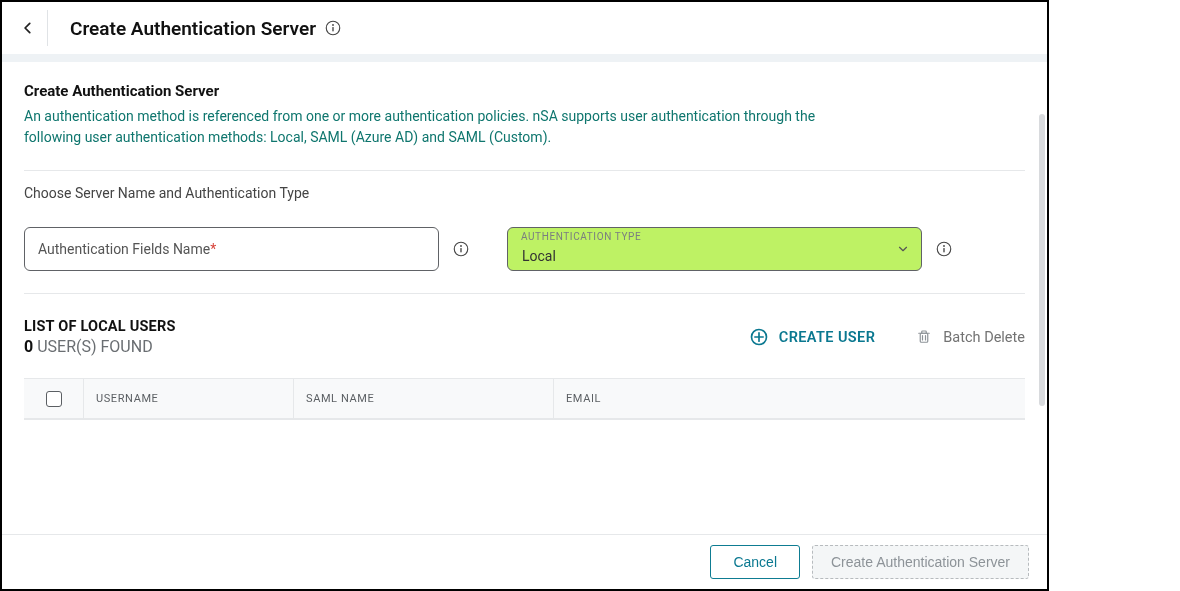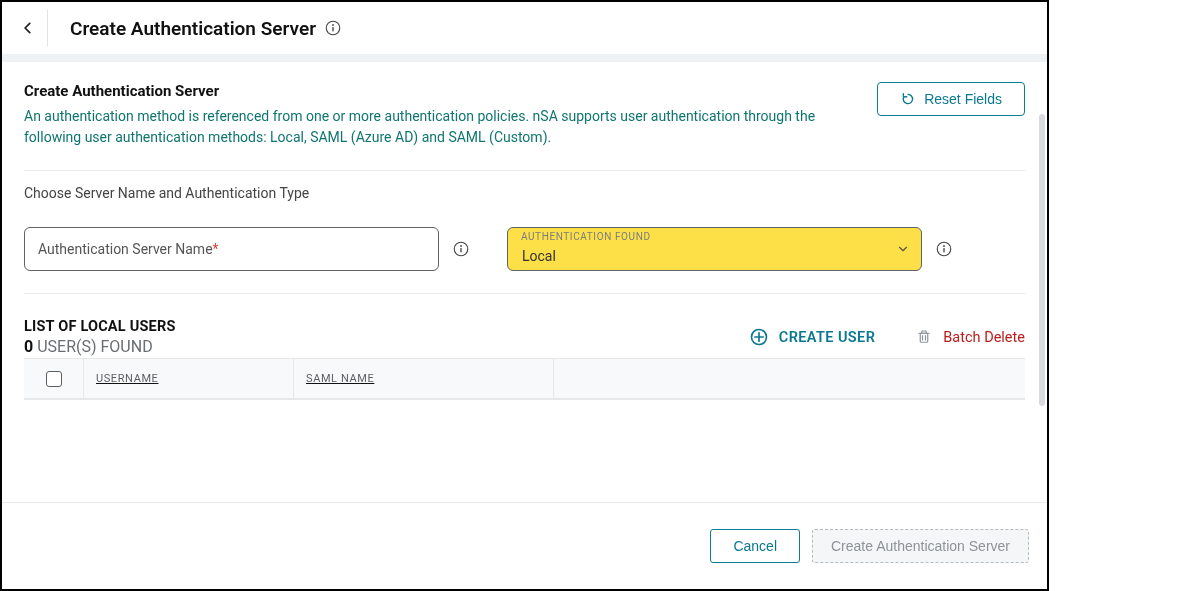--- a/index.html
+++ b/index.html
@@ -155,21 +155,21 @@
     color: #7a7d80;
   }
   .select-field .select-box {
     width: 100%;
     height: 44px;
     border: 1px solid #606266;
     border-radius: 6px;
     padding: 18px 36px 4px 14px;
     font-size: 14px;
     color: #333;
-    background: #fde047;
+    background: #bef264;
     cursor: pointer;
     display: flex;
     align-items: center;
   }
   .select-field .chev {
     position: absolute;
     right: 12px;
     top: 50%;
     transform: translateY(-50%);
   }
@@ -203,36 +203,35 @@
     font-weight: 600;
     font-size: 14.5px;
     display: inline-flex;
     align-items: center;
     gap: 10px;
     cursor: pointer;
     letter-spacing: 0.4px;
     justify-content: center;
   }
   .batch-delete-btn {
-    color: #b91c1c;
+    color: #737373;
     font-size: 14.5px;
     display: inline-flex;
     align-items: center;
     gap: 10px;
     cursor: pointer;
   }
 
   
   .table {
-    margin-top: 2px;
+    margin-top: 22px;
     border: 1px solid #e6e8ea;
     border-left: none;
     border-right: none;
     width: 100%;
-    text-decoration: underline;
   }
   .table-head {
     display: flex;
     background: #f8f9fa;
     border-bottom: 1px solid #e6e8ea;
     height: 40px;
     align-items: stretch;
   }
   .cell {
     display: flex;
@@ -255,21 +254,21 @@
     background: #fff;
     cursor: pointer;
   }
 
   
   .footer {
     position: absolute;
     left: 0; right: 0; bottom: 0;
     border-top: 1px solid #e6e8ea;
     background: #fff;
-    padding: 26px 18px;
+    padding: 10px 18px;
     display: flex;
     justify-content: flex-end;
     gap: 12px;
   }
   .btn-cancel {
     border: 1px solid #0e7c92;
     color: #0a7890;
     background: #fff;
     border-radius: 3px;
     padding: 8px 22px;
@@ -330,50 +329,43 @@
   <div class="scrollbody">
     <div class="gray-strip"></div>
 
     <div class="content">
 
       <div class="section-head-row">
         <div>
           <div class="sec-title">Create Authentication Server</div>
           <div class="sec-desc">An authentication method is referenced from one or more authentication policies. nSA supports user authentication through the following user authentication methods: Local, SAML (Azure AD) and SAML (Custom).</div>
         </div>
-        <button class="reset-btn">
-          <svg width="16" height="16" viewBox="0 0 24 24">
-            <path d="M12 5 A7 7 0 1 1 5.5 9" fill="none" stroke="#0a7890" stroke-width="2" stroke-linecap="round"></path>
-            <path d="M5 4 L5.2 9 L10 8.6" fill="none" stroke="#0a7890" stroke-width="2" stroke-linecap="round" stroke-linejoin="round"></path>
-          </svg>
-          <span>Reset Fields</span>
-        </button>
       </div>
 
       <hr class="hr">
 
       <div class="subhead">Choose Server Name and Authentication Type</div>
 
       <div class="fields-row">
         <div class="text-field">
           <input type="text" value="" style="">
           <span class="placeholder-label">
-            <span>Authentication Server Name</span><span class="req">*</span>
+            <span>Authentication Fields Name</span><span class="req">*</span>
           </span>
         </div>
         <span class="info-btn">
           <svg width="18" height="18" viewBox="0 0 24 24">
             <circle cx="12" cy="12" r="9" fill="none" stroke="#444" stroke-width="1.5"></circle>
             <circle cx="12" cy="8" r="1.2" fill="#444"></circle>
             <rect x="11.1" y="10.5" width="1.8" height="6" rx="0.9" fill="#444"></rect>
           </svg>
         </span>
 
         <div class="select-field">
-          <div class="float-label">AUTHENTICATION FOUND</div>
+          <div class="float-label">AUTHENTICATION TYPE</div>
           <div class="select-box">
             <span>Local</span>
           </div>
           <span class="chev">
             <svg width="14" height="14" viewBox="0 0 24 24">
               <path d="M6 9 L12 15 L18 9" fill="none" stroke="#555" stroke-width="2" stroke-linecap="round" stroke-linejoin="round"></path>
             </svg>
           </span>
         </div>
         <span class="info-btn">
@@ -416,20 +408,21 @@
         </div>
       </div>
 
       <div class="table">
         <div class="table-head">
           <div class="cell checkbox-cell">
             <div class="checkbox"></div>
           </div>
           <div class="cell c-username">USERNAME</div>
           <div class="cell c-fullname">SAML NAME</div>
+          <div class="cell c-email">EMAIL</div>
         </div>
 
       </div>
 
     </div>
 
     <div class="fake-scroll">
       <div class="thumb"></div>
     </div>
 

